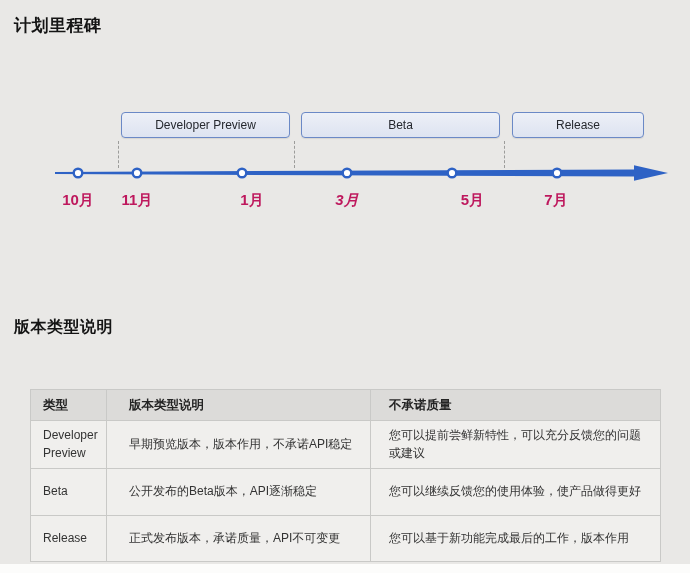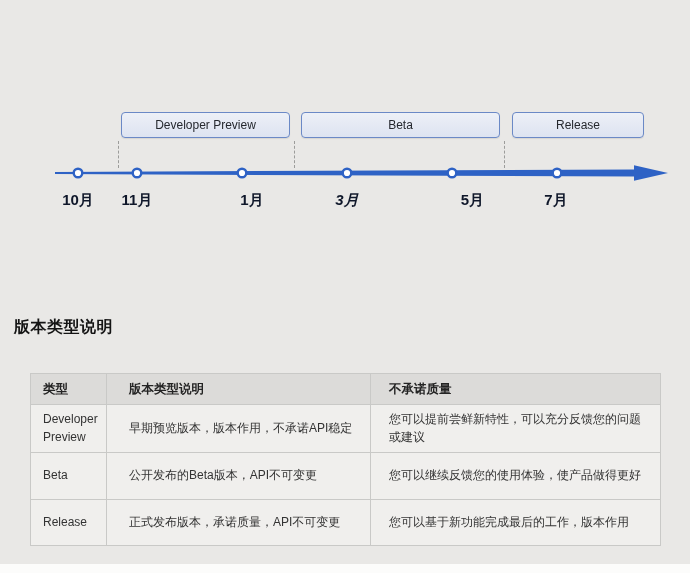--- a/index.html
+++ b/index.html
@@ -63,34 +63,34 @@
     height: 34px;
   }
 
   .month-label {
     position: absolute;
     top: 191px;
     width: 64px;
     text-align: center;
     font-size: 15px;
     font-weight: 600;
-    color: #0f172a;
+    color: #be185d;
   }
   .m0 { left: 46px; }
   .m1 { left: 105px; }
   .m2 { left: 220px; }
   .m3 { left: 315px; font-style: italic; }
   .m4 { left: 420px; text-align: right; }
   .m5 { left: 524px; }
 
   
   table.version-table {
     position: absolute;
     left: 30px;
-    top: 373px;
+    top: 389px;
     width: 630px;
     border-collapse: collapse;
     table-layout: fixed;
   }
   .version-table th, .version-table td {
     border: 1px solid #c9c9c7;
     text-align: left;
     vertical-align: middle;
   }
   .version-table th {
@@ -123,20 +123,21 @@
     width: 690px;
     height: 9px;
     background: #fcfcfb;
   }
 </style>
 </head>
 <body>
 
 <div class="canvas">
 
+  <div class="section-title title-1">计划里程碑</div>
 
   <div class="phase-box phase-dp">
     <span>Developer Preview</span>
   </div>
   <div class="phase-box phase-beta">
     <span>Beta</span>
   </div>
   <div class="phase-box phase-release">
     <span>Release</span>
   </div>
@@ -174,21 +175,21 @@
       </tr>
     </thead>
     <tbody>
       <tr class="row-1">
         <td class="cell-type">Developer Preview</td>
         <td class="cell-desc">早期预览版本，版本作用，不承诺API稳定</td>
         <td class="cell-purpose">您可以提前尝鲜新特性，可以充分反馈您的问题或建议</td>
       </tr>
       <tr class="row-2">
         <td class="cell-type">Beta</td>
-        <td class="cell-desc">公开发布的Beta版本，API不可变更</td>
+        <td class="cell-desc">公开发布的Beta版本，API逐渐稳定</td>
         <td class="cell-purpose">您可以继续反馈您的使用体验，使产品做得更好</td>
       </tr>
       <tr class="row-3">
         <td class="cell-type">Release</td>
         <td class="cell-desc">正式发布版本，承诺质量，API不可变更</td>
         <td class="cell-purpose">您可以基于新功能完成最后的工作，版本作用</td>
       </tr>
     </tbody>
   </table>
 

